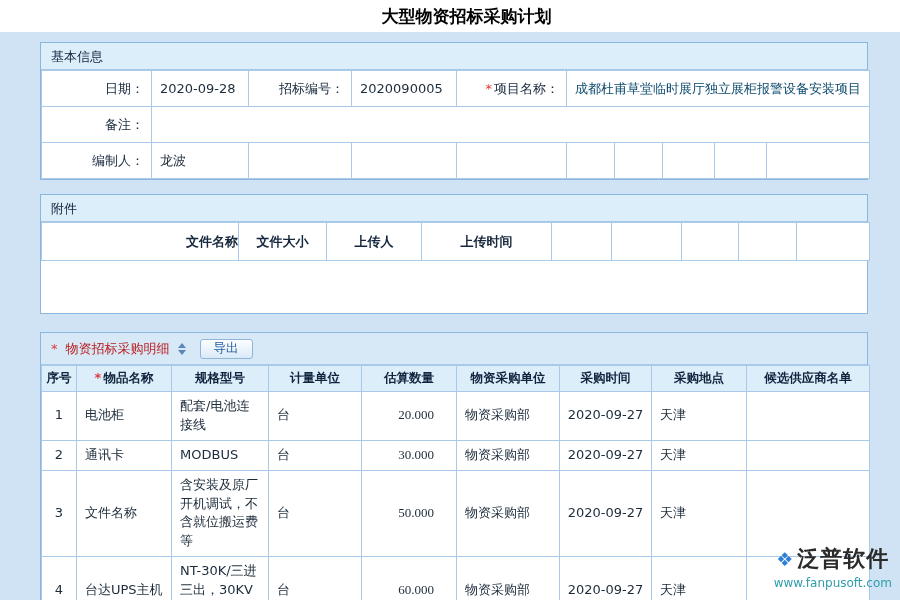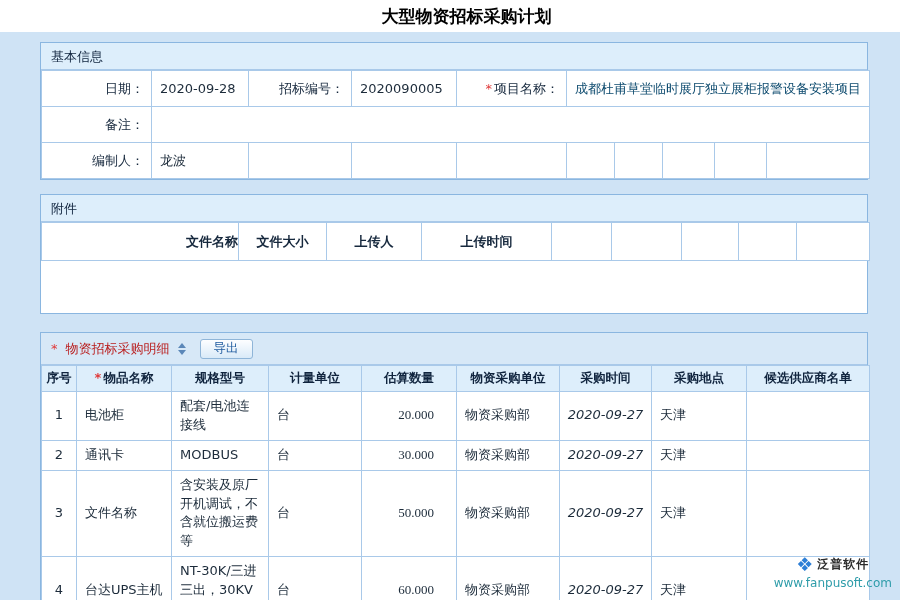--- a/index.html
+++ b/index.html
@@ -99,33 +99,33 @@
   .detail-table td {
     background: #fff;
     height: 30px;
     padding: 5px 8px;
     line-height: 1.45;
     vertical-align: middle;
     word-break: break-all;
   }
   .detail-table td.c-seq  { text-align: center; padding: 5px 2px; }
   .detail-table td.c-qty  { text-align: right; padding-right: 22px; font-family: Liberation Serif, serif; }
-  .detail-table td.c-time { text-align: center; padding: 5px 2px; font-style: italic; }
+  .detail-table td.c-time { text-align: center; padding: 5px 2px; }
 
   
   .footer-logo {
     position: absolute;
     right: 8px;
     bottom: 10px;
     text-align: center;
     background: rgba(255,255,255,0.0);
   }
   .logo-row { display: flex; align-items: center; gap: 4px; justify-content: center; }
   .logo-icon { color: #2e7fd6; font-size: 19px; line-height: 1; }
-  .logo-text { font-size: 12px; font-weight: bold; color: #2b2b2b; letter-spacing: 1px; }
+  .logo-text { font-size: 22px; font-weight: bold; color: #2b2b2b; letter-spacing: 1px; }
   .logo-url  { font-size: 12px; color: #2f9daa; margin-top: 2px; text-align: center; }
 </style>
 </head>
 <body>
 
 <header class="title-bar">
   <h1>大型物资招标采购计划</h1>
 </header>
 
 <section class="box box-basic">

